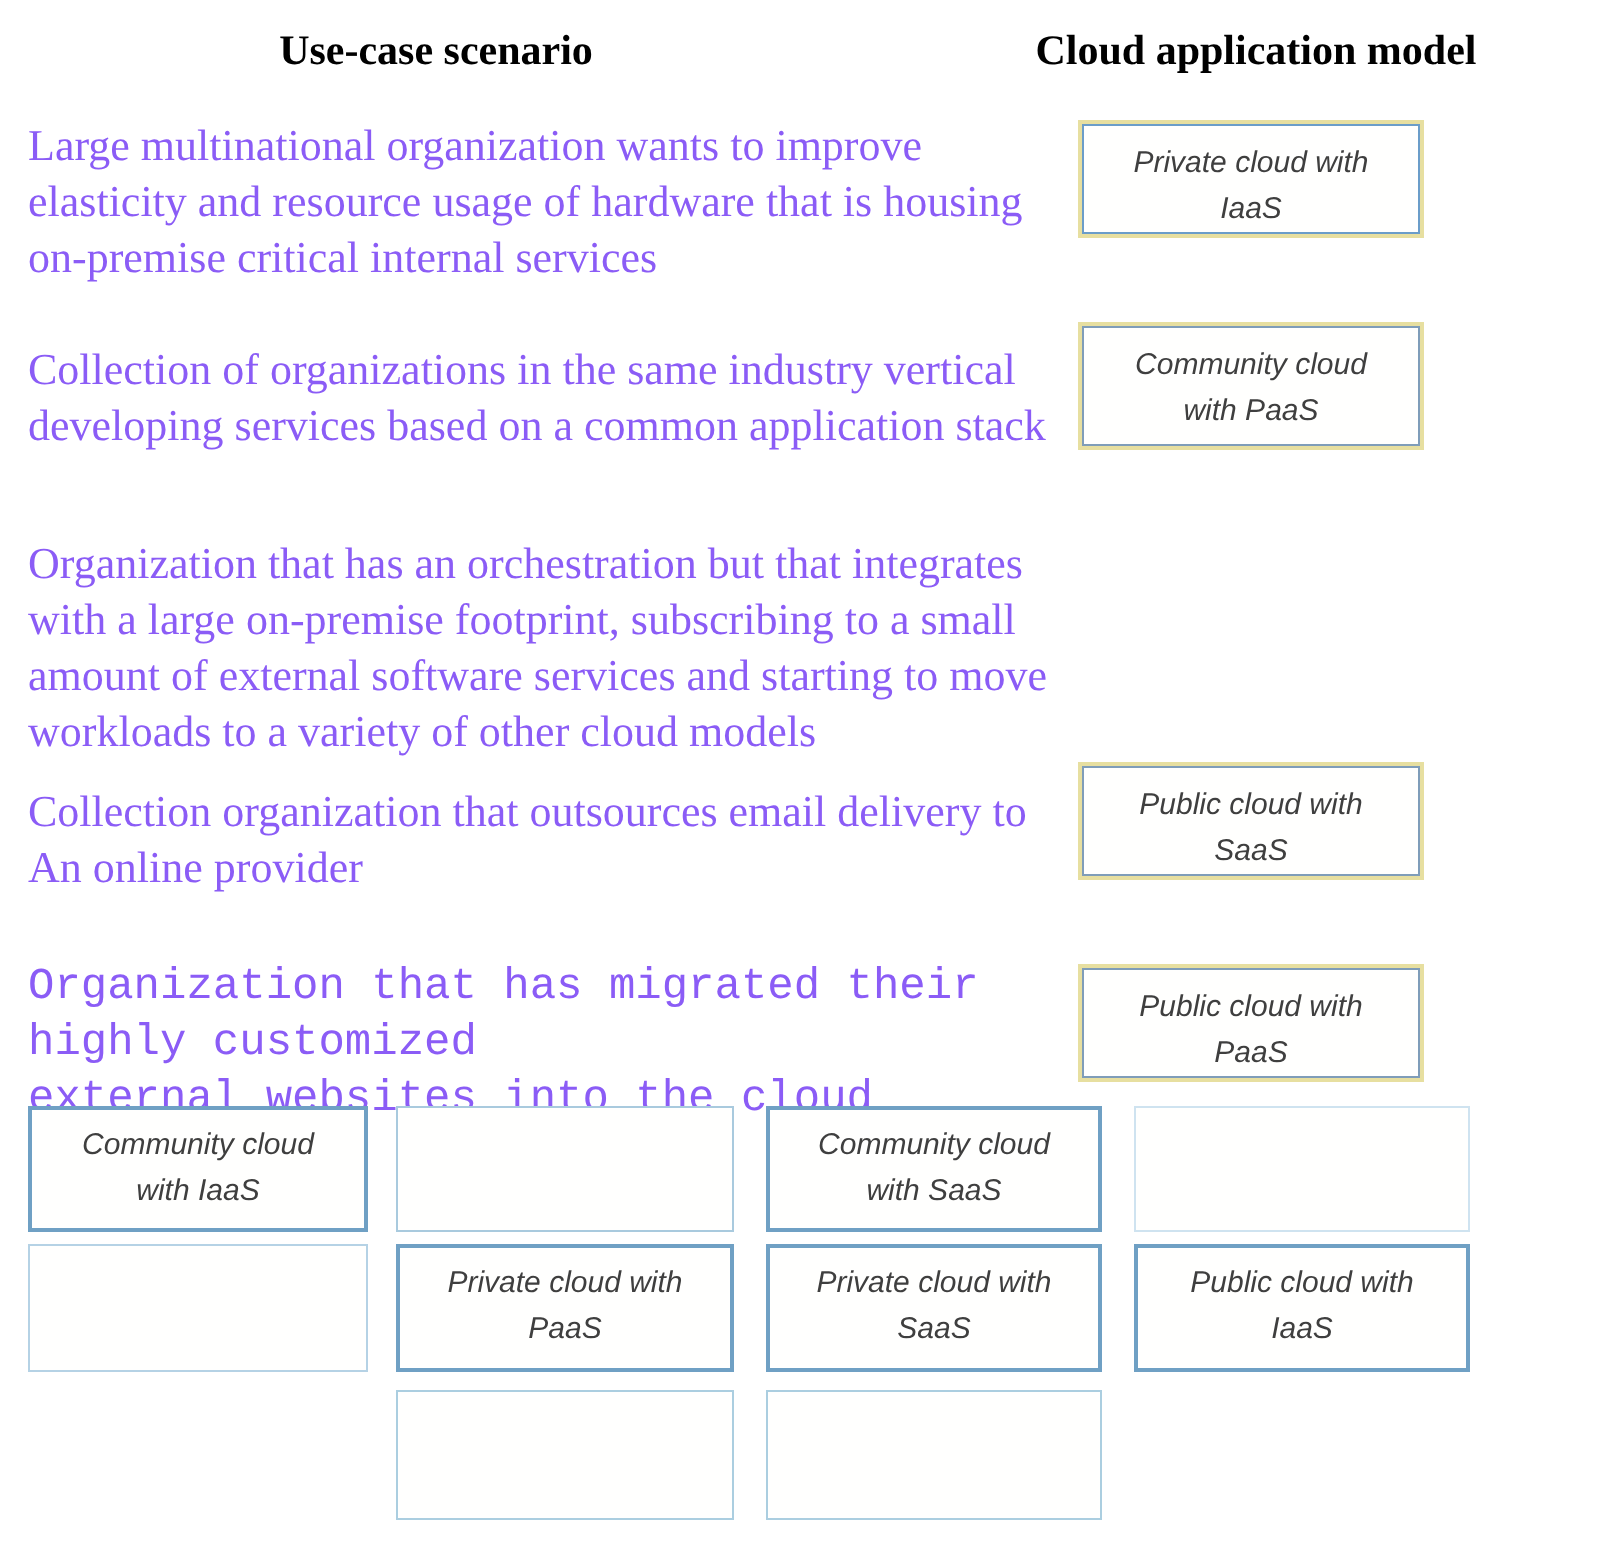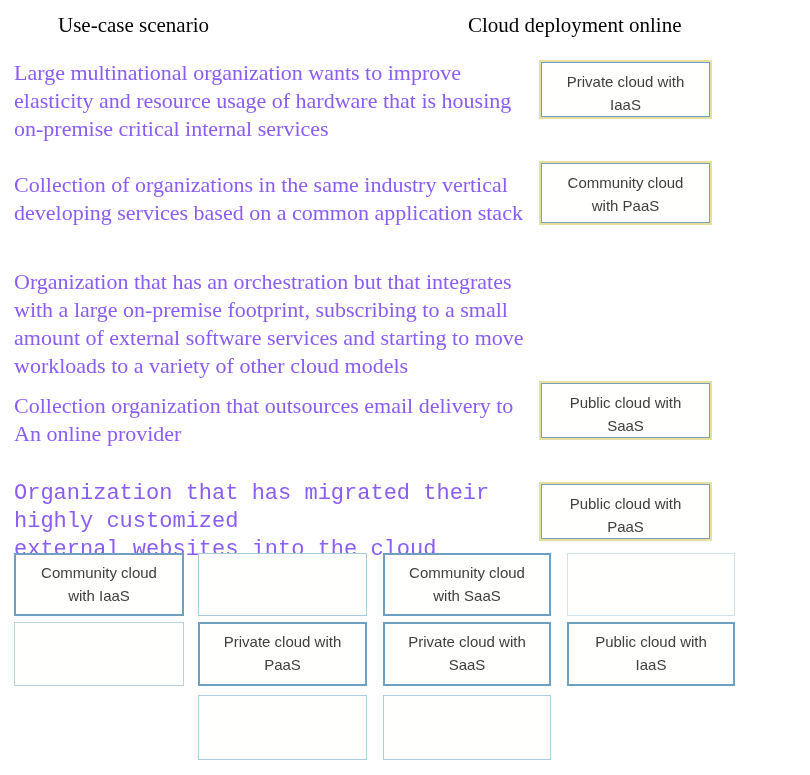--- a/index.html
+++ b/index.html
@@ -8,23 +8,23 @@
     width: 810px;
     height: 775px;
     background: #ffffff;
     font-family: "Liberation Sans", sans-serif;
     overflow: hidden;
   }
   .hdr {
     position: absolute;
     top: 13px;
     width: 320px;
-    text-align: left;
+    text-align: center;
     font-family: "Liberation Serif", serif;
-    font-weight: normal;
+    font-weight: bold;
     font-size: 21px;
     color: #000000;
   }
   .hdr-left  { left: 58px; }
   .hdr-right { left: 468px; }
 
   .scenario {
     position: absolute;
     left: 14px;
     width: 515px;
@@ -46,20 +46,21 @@
     display: flex;
     justify-content: center;
     align-items: flex-start;
     text-align: center;
     white-space: pre-line;
     font-size: 15px;
     line-height: 23px;
     color: #3f3f3f;
     background: #fffffe;
     padding: 7px 8px 0 8px;
+    font-style: italic;
   }
 
   
   .target {
     left: 541px;
     width: 169px;
     border: 1px solid #7f9db9;
     outline: 2px solid #e7dfa0;
   }
   .t1 { top: 62px;  height: 55px; border-color: #6b9dc9; }
@@ -82,21 +83,21 @@
   .slot-soft  { border: 1px solid #b5d2e5; }
   .slot-light { border: 1px solid #cfe3f0; }
   .slot-row3  { border: 1px solid #abcee0; }
 </style>
 </head>
 <body>
 
 <div class="page">
 
   <div class="hdr hdr-left">Use-case scenario</div>
-  <div class="hdr hdr-right">Cloud deployment online</div>
+  <div class="hdr hdr-right">Cloud application model</div>
 
   <div class="scenario s1">Large multinational organization wants to improve
 elasticity and resource usage of hardware that is housing
 on-premise critical internal services</div>
   <div class="scenario s2">Collection of organizations in the same industry vertical
 developing services based on a common application stack</div>
   <div class="scenario s3">Organization that has an orchestration but that integrates
 with a large on-premise footprint, subscribing to a small
 amount of external software services and starting to move
 workloads to a variety of other cloud models</div>

